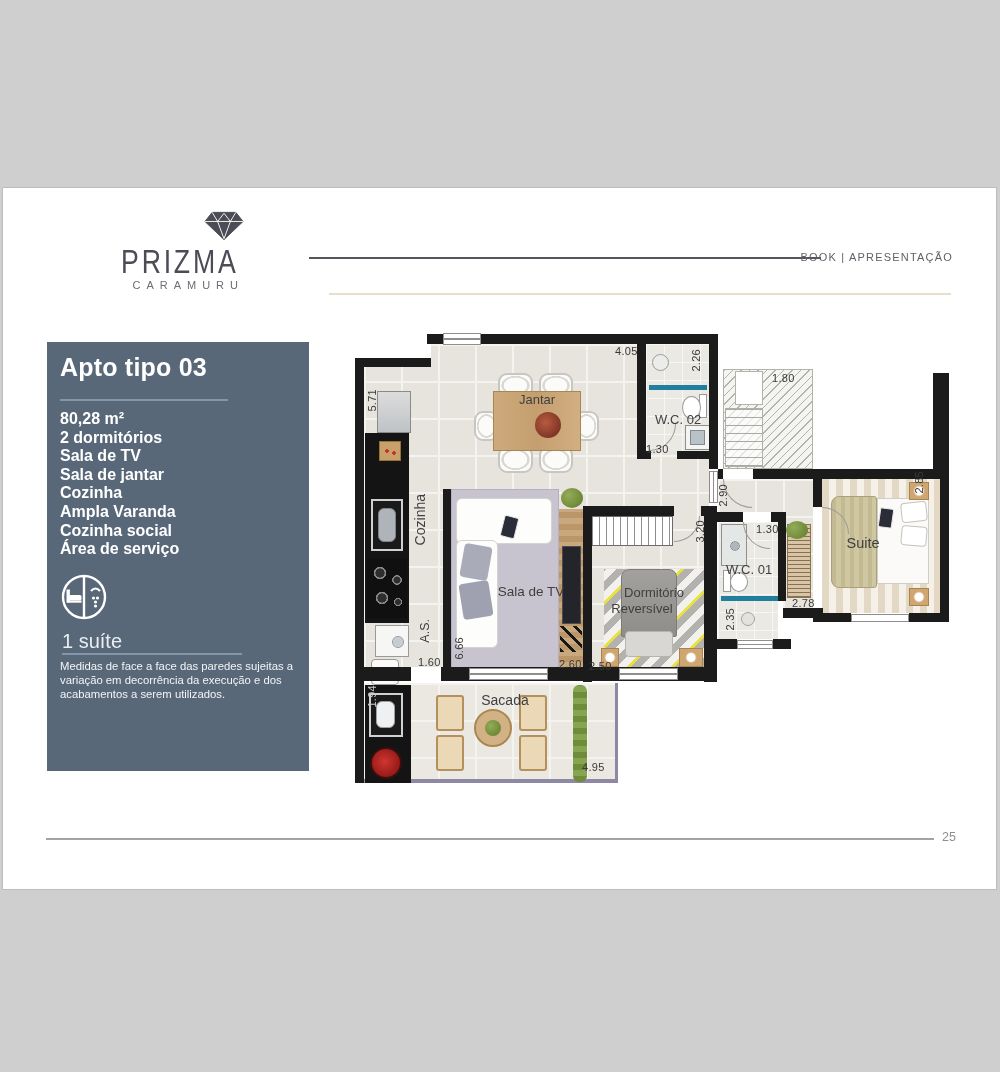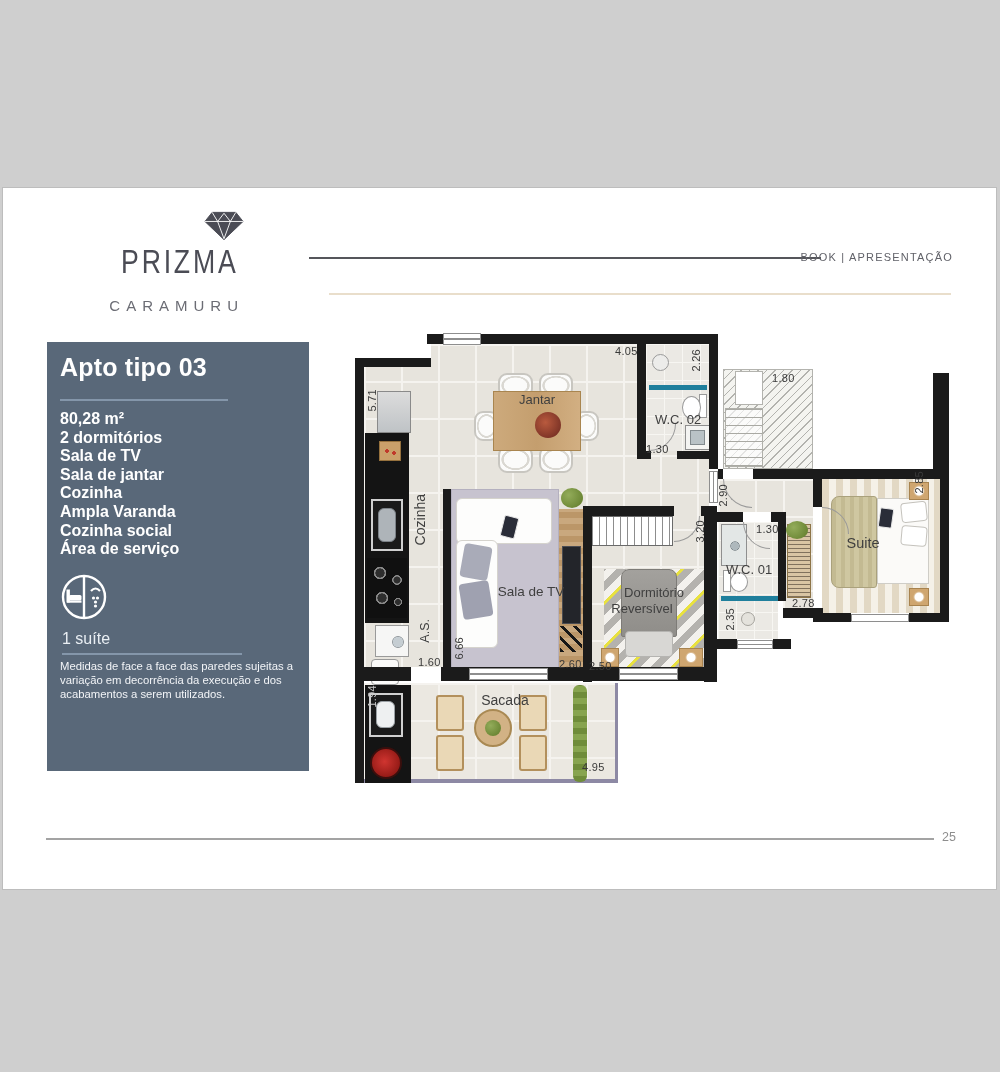--- a/index.html
+++ b/index.html
@@ -4,31 +4,31 @@
 <style>
   :root{
     --sidebar-bg:#596879; --wall:#1b1b1b; --teal:#1f7f9c; --beige-line:#e9decb;
   }
   *{margin:0;padding:0;box-sizing:border-box;}
   body{width:1000px;height:1072px;background:#cfcfcf;font-family:"Liberation Sans",sans-serif;position:relative;overflow:hidden;}
   .page{position:absolute;left:2px;top:187px;width:995px;height:703px;background:#ffffff;border:1px solid #bdbdbd;}
   
   .logo-block{position:absolute;left:73px;top:22px;width:168px;text-align:right;}
   .brand-name{font-size:29px;letter-spacing:3px;color:#4b4c55;font-weight:400;transform:scaleY(1.12) scaleX(.92);display:inline-block;}
-  .brand-sub{font-size:15px;letter-spacing:6px;color:#6b6c74;margin-top:18px;}
+  .brand-sub{font-size:11px;letter-spacing:6px;color:#6b6c74;margin-top:0;}
   .header-line{position:absolute;left:306px;top:69px;width:512px;height:2px;background:#55565b;}
   .book-label{position:absolute;right:43px;top:63px;font-size:11px;letter-spacing:1.2px;color:#606168;font-weight:500;}
   .beige-line{position:absolute;left:326px;top:105px;width:622px;height:2px;background:var(--beige-line);}
   
   .sidebar{position:absolute;left:44px;top:154px;width:262px;height:429px;background:var(--sidebar-bg);color:#fff;}
   .sb-title{position:absolute;left:13px;top:11px;font-size:25px;font-weight:bold;letter-spacing:.2px;}
   .sb-div{position:absolute;left:13px;top:57px;width:168px;height:2px;background:#8496aa;}
   .sb-specs{position:absolute;left:13px;top:68px;font-size:16px;font-weight:bold;line-height:18.6px;}
   .sb-icon{position:absolute;left:13px;top:231px;}
-  .sb-note{position:absolute;left:15px;top:288px;font-size:16px;color:#e9eef3;}
+  .sb-note{position:absolute;left:15px;top:288px;font-size:20px;color:#e9eef3;}
   .sb-div2{position:absolute;left:15px;top:311px;width:180px;height:2px;background:#8496aa;}
   .sb-disc{position:absolute;left:13px;top:317px;width:238px;font-size:11.3px;line-height:14.2px;color:#f2f4f7;}
   
   .footer-line{position:absolute;left:43px;top:650px;width:888px;height:2px;background:#a3a3a3;}
   .page-num{position:absolute;right:40px;top:642px;font-size:12.5px;color:#8e8e8e;}
   
   .plan{position:absolute;left:352px;top:138px;width:600px;height:462px;}
   .plan *{position:absolute;}
   .fl{z-index:1;}
   .fn{z-index:2;}

